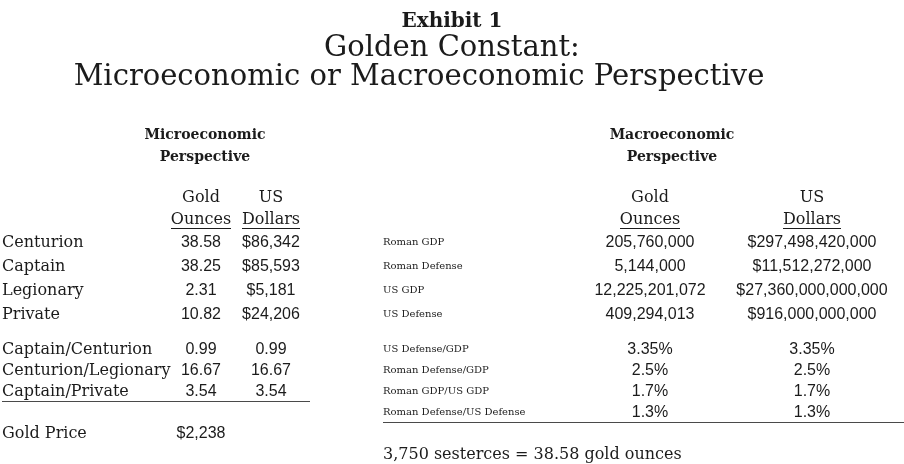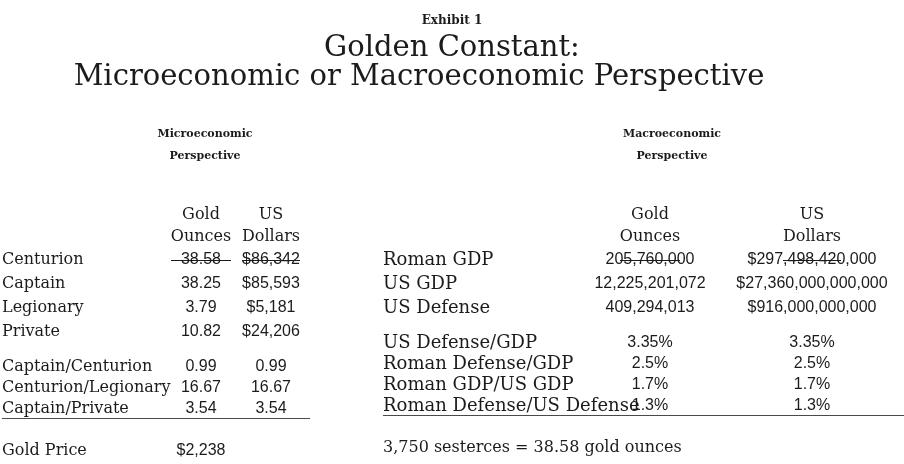--- a/index.html
+++ b/index.html
@@ -5,48 +5,48 @@
   * { margin:0; padding:0; box-sizing:border-box; }
   html,body { background:#ffffff; }
   body {
     position:relative;
     width:904px; height:464px;
     overflow:hidden;
     color:#1b1b1b;
     font-family:"DejaVu Serif", serif;
   }
   .title-block { position:absolute; top:8px; left:0; width:904px; text-align:center; }
-  .exhibit-label { font-size:12px; line-height:24px; font-weight:bold; }
+  .exhibit-label { font-size:20px; line-height:24px; font-weight:bold; }
   .title-line1 { font-size:29px; line-height:29px; }
   .title-line2 { font-size:29px; line-height:29px; position:relative; left:-33px; white-space:nowrap; }
 
   .section-header {
     position:absolute; top:123px; width:290px;
-    text-align:center; font-weight:bold; font-size:11px; line-height:22px;
+    text-align:center; font-weight:bold; font-size:14px; line-height:22px;
   }
   .micro-pos { left:60px; }
   .macro-pos { left:527px; }
 
-  table { border-collapse:collapse; table-layout:fixed; position:absolute; top:203px; }
+  table { border-collapse:collapse; table-layout:fixed; position:absolute; top:186px; }
   #micro-table { left:2px;  width:308px; }
   #macro-table { left:383px; width:521px; }
 
   td { padding:0; vertical-align:middle; overflow:visible; }
   tr.hdr td { height:22px; line-height:22px; }
   tr.data td { height:24px; line-height:24px; }
   tr.ratio td { height:21px; line-height:21px; }
   tr.spacer td { height:12px; line-height:12px; }
   tr.rule-row td { border-bottom:1.5px solid #4a4a4a; }
   tr.footer td { padding-top:19px; height:24px; line-height:24px; }
 
   td.label { font-family:"DejaVu Serif", serif; font-size:16px; text-align:left; white-space:nowrap; }
-  #macro-table td.label { font-size:18px; }
+  #macro-table td.label { font-size:10px; }
   td.num   { font-family:"Liberation Sans", sans-serif; font-size:16px; text-align:center; white-space:nowrap;margin-left:16px; }
   td.colhead { font-family:"DejaVu Serif", serif; font-size:16px; text-align:center; white-space:nowrap; }
-  .u { border-bottom:1px solid #1b1b1b; padding-bottom:15px;text-align:center; }
+  .u { border-bottom:1px solid #1b1b1b; padding-bottom:0px;text-align:center; }
   td.note { font-family:"DejaVu Serif", serif; font-size:16px; text-align:left; white-space:nowrap; }
 </style>
 </head>
 <body>
 
 <div class="title-block">
   <div class="exhibit-label">Exhibit 1</div>
   <div class="title-line1">Golden Constant:</div>
   <div class="title-line2">Microeconomic or Macroeconomic Perspective</div>
 </div>
@@ -82,21 +82,21 @@
     <td class="num">38.58</td>
     <td class="num">$86,342</td>
   </tr>
   <tr class="data">
     <td class="label">Captain</td>
     <td class="num">38.25</td>
     <td class="num">$85,593</td>
   </tr>
   <tr class="data">
     <td class="label">Legionary</td>
-    <td class="num">3.79</td>
+    <td class="num">2.31</td>
     <td class="num">$5,181</td>
   </tr>
   <tr class="data">
     <td class="label">Private</td>
     <td class="num">10.82</td>
     <td class="num">$24,206</td>
   </tr>
   <tr class="spacer">
         <td colspan="3"></td>
       </tr>
@@ -139,20 +139,25 @@
     <td class="label"></td>
     <td class="colhead"><span class="u">Ounces</span></td>
     <td class="colhead"><span class="u">Dollars</span></td>
   </tr>
   <tr class="data">
     <td class="label">Roman GDP</td>
     <td class="num">205,760,000</td>
     <td class="num">$297,498,420,000</td>
   </tr>
   <tr class="data">
+    <td class="label">Roman Defense</td>
+    <td class="num">5,144,000</td>
+    <td class="num">$11,512,272,000</td>
+  </tr>
+  <tr class="data">
     <td class="label">US GDP</td>
     <td class="num">12,225,201,072</td>
     <td class="num">$27,360,000,000,000</td>
   </tr>
   <tr class="data">
     <td class="label">US Defense</td>
     <td class="num">409,294,013</td>
     <td class="num">$916,000,000,000</td>
   </tr>
   <tr class="spacer">

